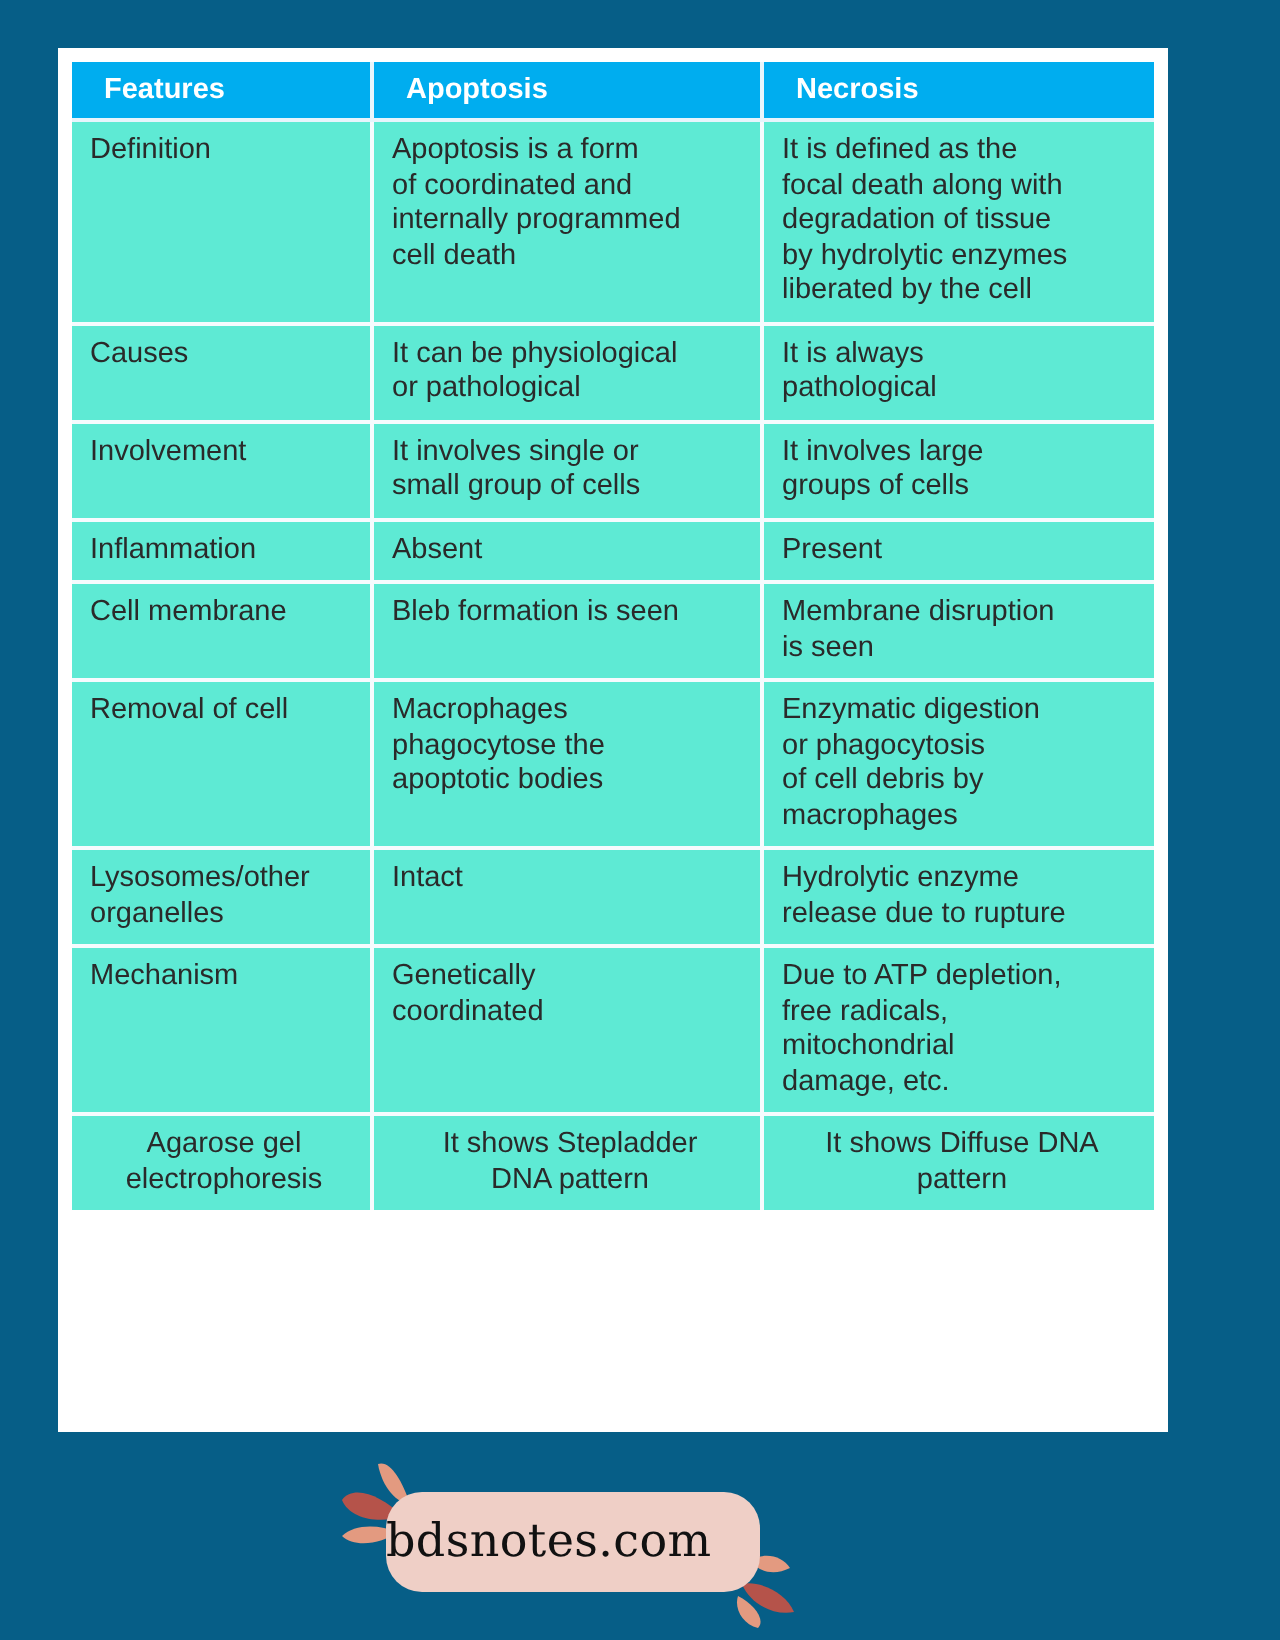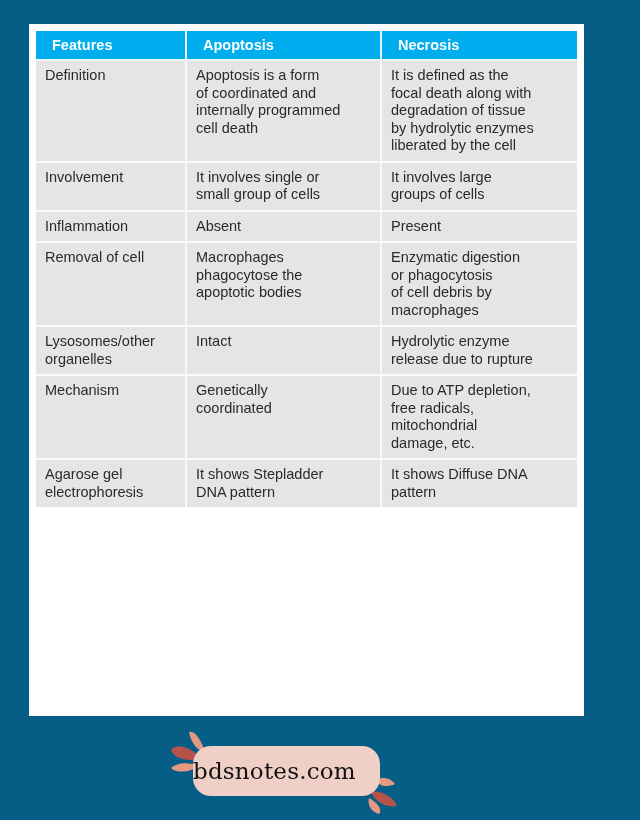--- a/index.html
+++ b/index.html
@@ -41,31 +41,31 @@
       font-size: 14.5px;
       text-align: left;
       padding: 6px 8px 5px 16px;
       height: 17px;
       line-height: 17px;
       border-right: 2px solid #e7f5fc;
       border-bottom: 2px solid #e7f5fc;
     }
     table.cmp th:last-child, table.cmp td:last-child { border-right: none; }
     table.cmp td {
-      background: #e5e5e5;
+      background: #5eead4;
       color: #2a2a2a;
       font-size: 14.5px;
       line-height: 17.5px;
       vertical-align: top;
       padding: 6px 6px 6px 9px;
       border-right: 2px solid #f6fbfe;
       border-bottom: 2px solid #f6fbfe;
       white-space: pre-line;
     }
-    table.cmp tr:last-child td { border-bottom: none; }
+    table.cmp tr:last-child td { border-bottom: none; text-align: center; }
     .logo-wrap {
       position: absolute;
       left: 165px;
       top: 722px;
       width: 240px;
       height: 92px;
     }
     .pill {
       position: absolute;
       left: 28px;
@@ -113,30 +113,43 @@
 of coordinated and
 internally programmed
 cell death</td>
         <td>It is defined as the
 focal death along with
 degradation of tissue
 by hydrolytic enzymes
 liberated by the cell</td>
       </tr>
       <tr>
+        <td>Causes</td>
+        <td>It can be physiological
+or pathological</td>
+        <td>It is always
+pathological</td>
+      </tr>
+      <tr>
         <td>Involvement</td>
         <td>It involves single or
 small group of cells</td>
         <td>It involves large
 groups of cells</td>
       </tr>
       <tr>
         <td>Inflammation</td>
         <td>Absent</td>
         <td>Present</td>
+      </tr>
+      <tr>
+        <td>Cell membrane</td>
+        <td>Bleb formation is seen</td>
+        <td>Membrane disruption
+is seen</td>
       </tr>
       <tr>
         <td>Removal of cell</td>
         <td>Macrophages
 phagocytose the
 apoptotic bodies</td>
         <td>Enzymatic digestion
 or phagocytosis
 of cell debris by
 macrophages</td>

